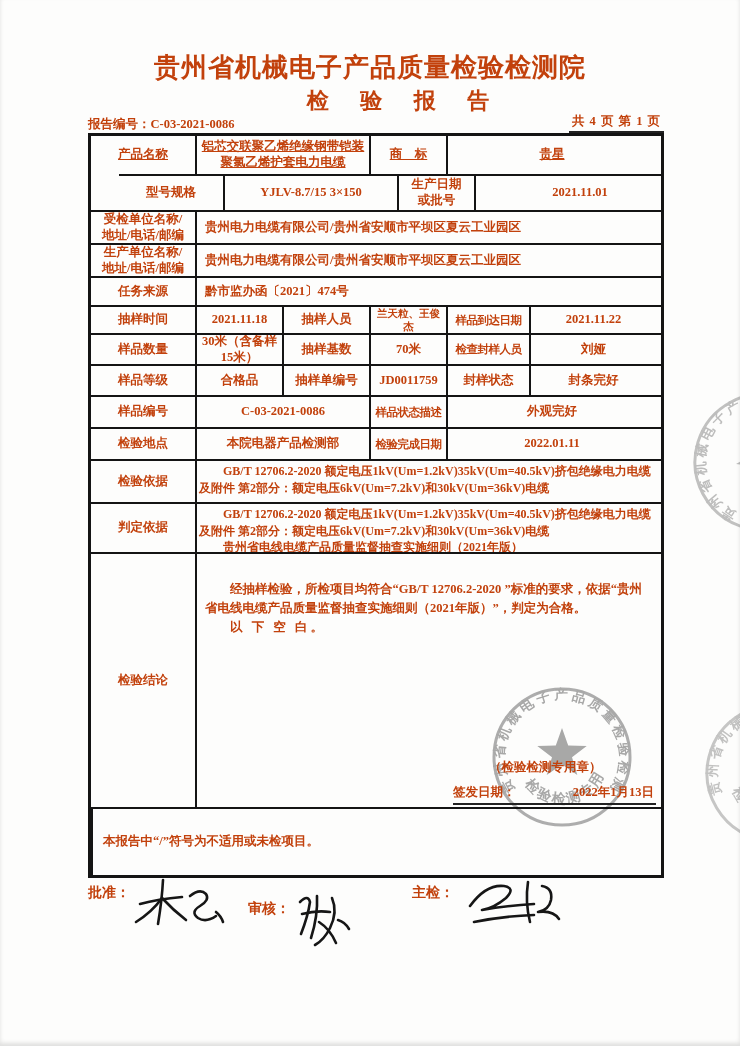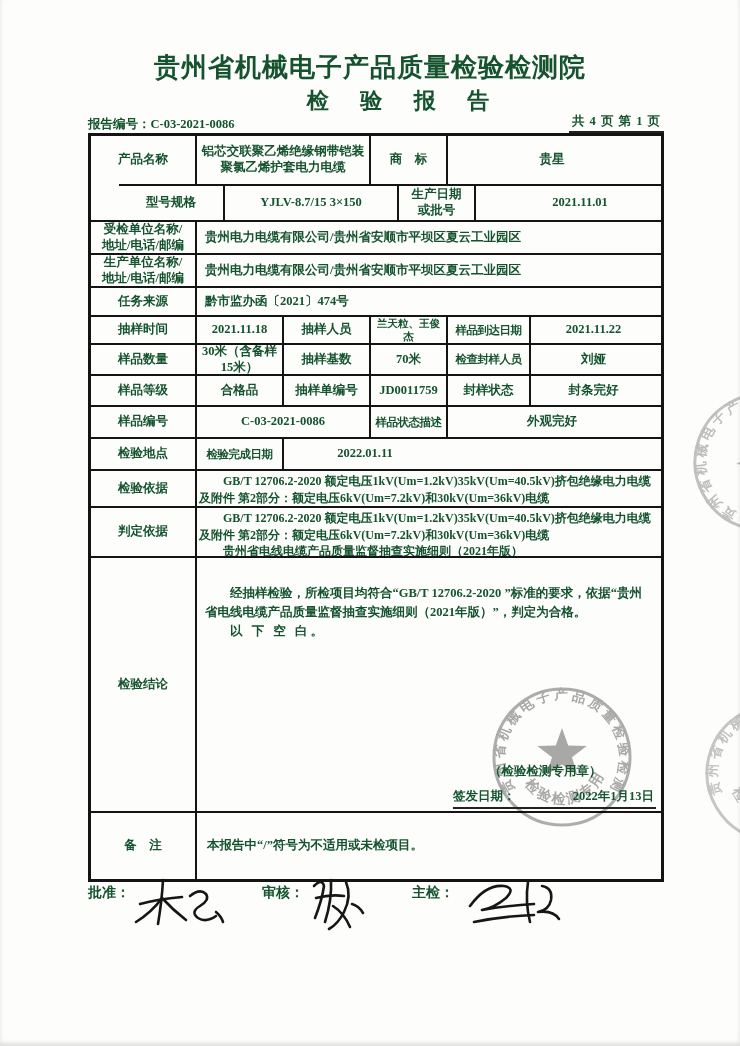--- a/index.html
+++ b/index.html
@@ -1,54 +1,54 @@
 <!DOCTYPE html>
 <html><head>
 <meta charset="utf-8">
 <style>
   html,body{margin:0;padding:0;}
   body{width:740px;height:1046px;background:#e9e9e7;font-family:"Liberation Serif","DejaVu Serif",serif;}
-  .page{position:relative;width:740px;height:1046px;background:#fdfdfc;overflow:hidden;color:#14532d;
+  .page{position:relative;width:740px;height:1046px;background:#fdfdfc;overflow:hidden;color:#c2410c;
         box-shadow:inset 0 -3px 4px rgba(0,0,0,.12);}
   .institute{position:absolute;top:50px;left:0;width:740px;text-align:center;
              font-size:26px;font-weight:700;letter-spacing:1px;}
   .report-title{position:absolute;top:86px;left:0;width:740px;text-align:center;
                 font-size:22px;font-weight:700;letter-spacing:13px;text-indent:13px;padding-left:28px;}
   .meta{position:absolute;top:113px;left:88px;width:576px;display:flex;
         justify-content:space-between;align-items:flex-end;font-size:12.5px;font-weight:700;text-align:center;}
   .pages{border-bottom:2px solid #222;padding:0 3px 1px 3px;letter-spacing:1px;}
 
   .table{position:absolute;left:88px;top:133px;width:570px;border:3px solid #141414;}
   .tr{display:grid;grid-template-columns:104px 87px 87px 77px 83px 127px;
       border-top:2px solid #141414;box-sizing:border-box;}
   .tr.first{border-top:none;}
   .td{border-left:2px solid #141414;display:flex;align-items:center;justify-content:center;
       text-align:center;padding:1px 3px;font-size:12.5px;box-sizing:border-box;overflow:hidden;line-height:1.25;}
   .td.c1{border-left:none;}
   .s2{grid-column:span 2;} .s5{grid-column:span 5;}
   .lab{font-weight:700;} .val{font-weight:600;}
   .left{justify-content:flex-start;text-align:left;padding-left:8px;}
   .sm{font-size:10.5px;} .tight{font-size:11.5px;letter-spacing:-0.5px;}
-  .r1{height:48px;} .r2{height:36px;margin-left:28px;} .r3{height:33px;} .r4{height:33px;} .r5{height:29px;}
+  .r1{height:38px;text-decoration:underline;} .r2{height:36px;margin-left:28px;} .r3{height:33px;} .r4{height:33px;} .r5{height:29px;}
   .r6{height:28px;} .r7{height:31px;} .r8{height:31px;} .r9{height:32px;} .r10{height:32px;}
-  .r11{height:37px;} .r12{height:50px;} .r13{height:255px;} .r14{height:68px;}
+  .r11{height:43px;} .r12{height:50px;} .r13{height:255px;} .r14{height:68px;}
 
   .basis-cell{display:block;text-align:left;padding:2px 4px 2px 2px;}
   .basis-cell p{margin:0;font-size:12px;line-height:16.5px;font-weight:600;text-indent:2em;}
 
   .concl{display:block;position:relative;text-align:left;padding:26px 6px 4px 8px;}
   .concl p{margin:0;font-size:12.5px;line-height:19px;font-weight:600;text-indent:2em;position:relative;z-index:3;}
   .blank-note{letter-spacing:3px;}
   .seal-note{position:absolute;left:292px;top:206px;font-size:12.5px;font-weight:700;z-index:3;}
   .issue{position:absolute;left:256px;right:0;bottom:2px;display:flex;justify-content:space-between;
          border-bottom:2px solid #222;padding:0 2px 2px 0;font-size:12.5px;font-weight:700;z-index:3;}
 
   .sigrow{position:absolute;top:874px;left:88px;width:600px;height:64px;font-size:14px;font-weight:700;}
   .sg{position:absolute;top:10px;white-space:nowrap;}
-  .sg1{left:0;} .sg2{left:174px;} .sg3{left:324px;}
+  .sg1{left:0;} .sg2{left:160px;margin-top:16px;} .sg3{left:324px;}
   .sig-svg{position:absolute;top:-10px;}
   .sig-svg path{fill:none;stroke:#161616;stroke-width:2.6;stroke-linecap:round;stroke-linejoin:round;}
 
   .seal{position:absolute;width:170px;height:170px;mix-blend-mode:multiply;opacity:.8;pointer-events:none;z-index:2;}
   .seal-main{left:477px;top:672px;}
   .seal-edge1{left:678px;top:377px;transform:rotate(-28deg);opacity:.6;}
   .seal-edge2{left:690px;top:688px;transform:rotate(14deg);opacity:.55;}
   .seal circle{fill:none;stroke:#9b9b9b;stroke-width:3;}
   .seal .star{fill:#939393;}
   .seal text{fill:#949494;font-weight:700;}
@@ -132,20 +132,21 @@
 
     <div class="tr r9">
       <div class="td c1 lab">样品编号</div>
       <div class="td s2 val">C-03-2021-0086</div>
       <div class="td lab tight">样品状态描述</div>
       <div class="td s2 val">外观完好</div>
     </div>
 
     <div class="tr r10">
       <div class="td c1 lab">检验地点</div>
+      <div class="td s2 val">本院电器产品检测部</div>
       <div class="td lab tight">检验完成日期</div>
       <div class="td s2 val">2022.01.11</div>
     </div>
 
     <div class="tr r11">
       <div class="td c1 lab">检验依据</div>
       <div class="td s5 val basis-cell">
         <p>GB/T 12706.2-2020 额定电压1kV(Um=1.2kV)35kV(Um=40.5kV)挤包绝缘电力电缆及附件 第2部分：额定电压6kV(Um=7.2kV)和30kV(Um=36kV)电缆</p>
       </div>
     </div>
@@ -165,21 +166,20 @@
         <p class="blank-note">以 下 空 白。</p>
         <div class="seal-note">（检验检测专用章）</div>
         <div class="issue">
           <span>签发日期：</span>
           <span>2022年1月13日</span>
         </div>
       </div>
     </div>
 
     <div class="tr r14">
-      <div class="td c1 lab">备　注</div>
       <div class="td s5 val left" style="align-items:center;padding-left:10px;">本报告中“/”符号为不适用或未检项目。</div>
     </div>
 
   </div>
 
   <svg class="seal seal-main" viewBox="0 0 170 170">
     <circle cx="85" cy="85" r="68"></circle>
     <polygon class="star" points="85,56 91.2,73.5 109.7,74 95,85.2 100.3,103 85,92.5 69.7,103 75,85.2 60.3,74 78.8,73.5"></polygon>
     <path id="arc-t1" d="M 37.5,118.3 A 58,58 0 1 1 132.5,118.3" fill="none" stroke="none"></path>
     <path id="arc-b1" d="M 44,105 A 45,45 0 0 0 126,105" fill="none" stroke="none"></path>

